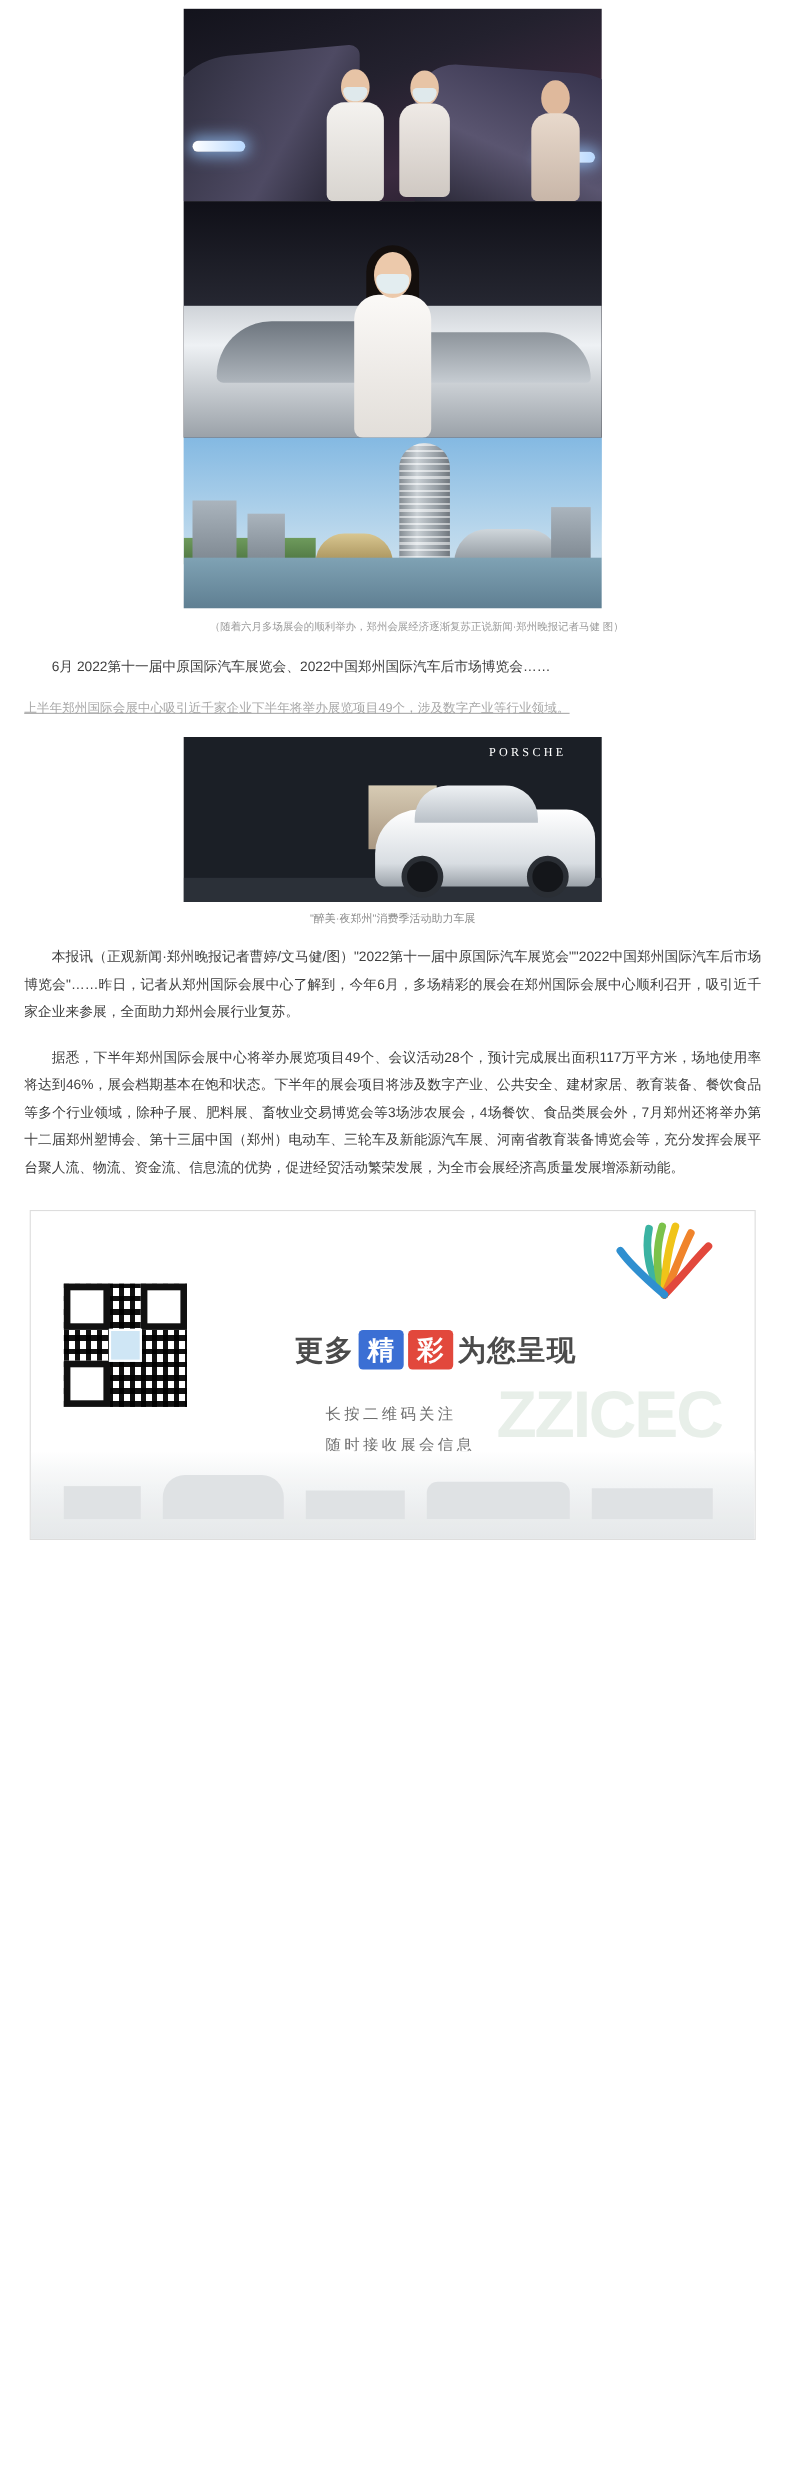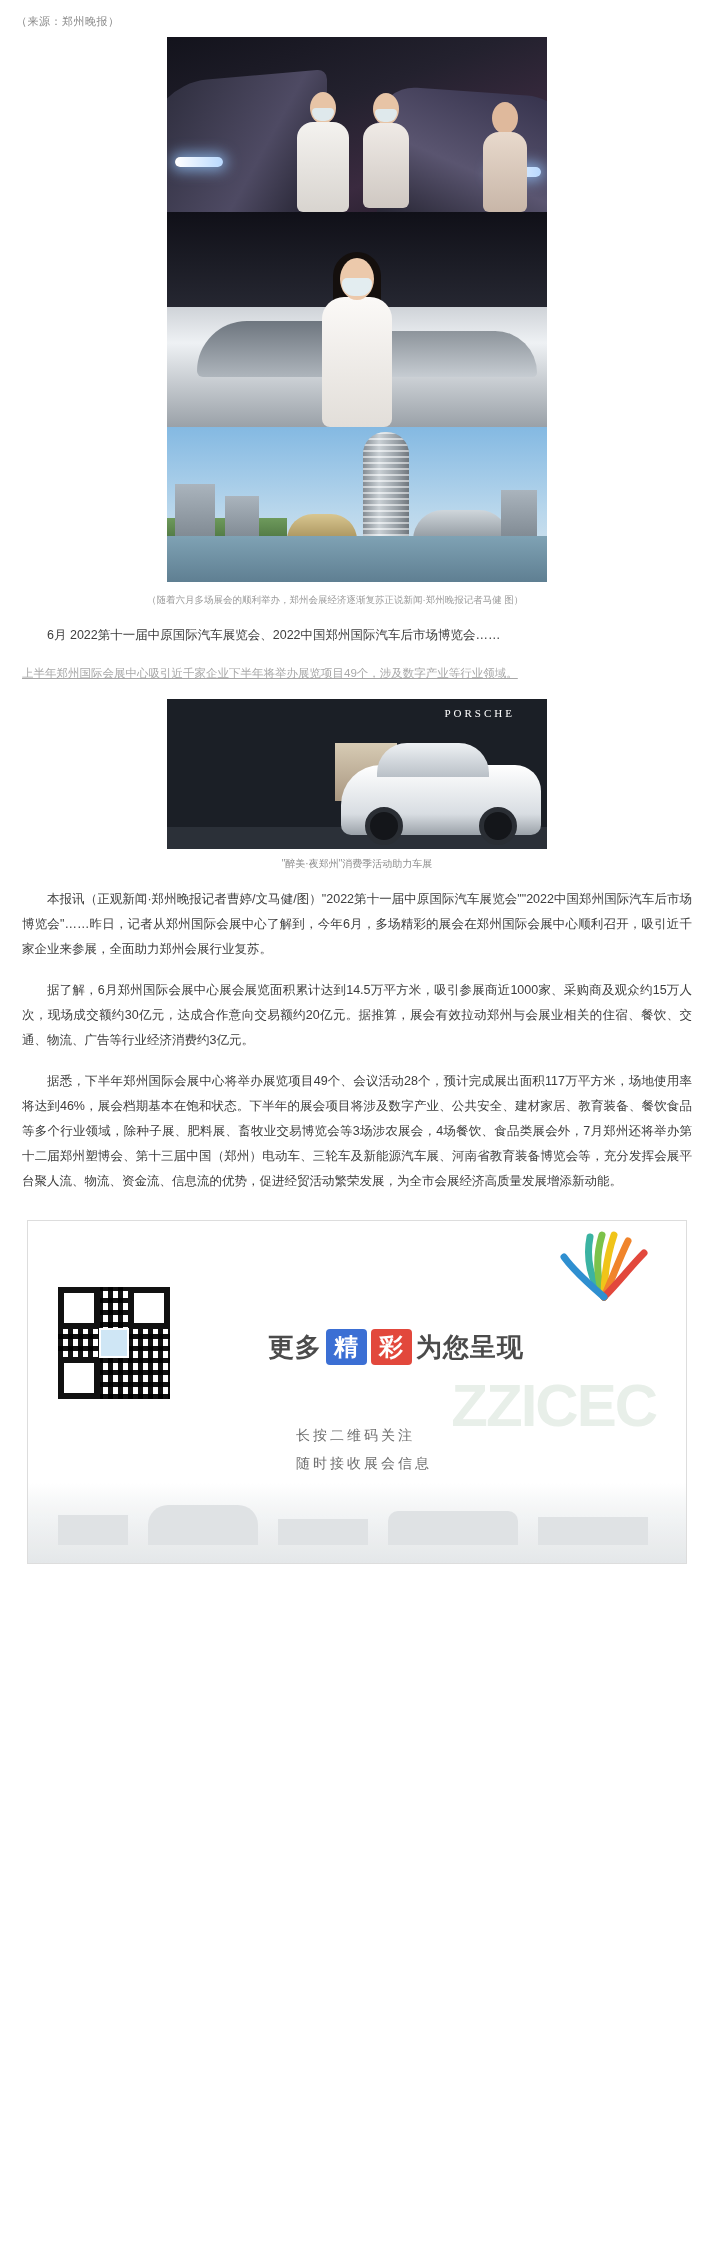--- a/index.html
+++ b/index.html
@@ -135,21 +135,21 @@
     background: linear-gradient(180deg,#cfd6db,#8f979e); border-radius: 48px 48px 0 0;
   }
   .p3-green {
     position: absolute; left: 0; bottom: 40px; width: 120px; height: 24px;
     background: linear-gradient(180deg,#6e9a5c,#4c7340);
   }
 
   .caption {
     width: 420px;
     margin: 10px auto 0 auto;
-    text-align: left;
+    text-align: right;
     font-size: 9.5px;
     color: #9a9a9a;
     line-height: 1.6;
   }
   .caption-2 {
     width: 420px; margin: 8px auto 0 auto; text-align: center;
     font-size: 10px; color: #8d8d8d;
   }
 
   p.body {
@@ -212,21 +212,21 @@
     position: absolute; left: 168px; top: 44px; width: 62px; height: 58px;
     background: linear-gradient(180deg,#d7cbb4,#a99781);
   }
   .expo-floor {
     position: absolute; left:0; right:0; bottom: 0; height: 22px; background: #2b3038;
   }
 
   
   .promo {
     width: 660px; margin: 26px auto 0 auto; position: relative;
-    border: 1px solid #dddddd; background: #ffffff; height: 344px;
+    border: 1px solid #dddddd; background: #ffffff; height: 300px;
     box-sizing: border-box; overflow: hidden;
   }
   .promo-rays {
     position: absolute; right: 34px; top: 10px; width: 96px; height: 70px;
   }
   .promo-qr {
     position: absolute; left: 26px; top: 62px; width: 120px; height: 120px;
     background: #ffffff; padding: 4px; box-sizing: border-box;
   }
   .qr-grid {
@@ -253,21 +253,21 @@
     font-size: 26px; font-weight: bold; color: #4b4b4b; letter-spacing: 1px;
     display: flex; align-items: center; gap: 4px;
   }
   .hl-box {
     display: inline-block; color: #ffffff; font-size: 24px; padding: 2px 8px;
     border-radius: 4px; font-weight: bold;
   }
   .hl-box.blue { background: #3b6fd4; }
   .hl-box.red { background: #e2483c; }
   .promo-line1, .promo-line2 {
-    position: absolute; left: 268px; font-size: 14px; color: #6f6f6f; letter-spacing: 3px; margin-top: 30px;
+    position: absolute; left: 268px; font-size: 14px; color: #6f6f6f; letter-spacing: 3px;
   }
   .promo-line1 { top: 176px; }
   .promo-line2 { top: 204px; }
   .promo-watermark {
     position: absolute; right: 30px; top: 150px; font-size: 60px; color: #e8efe9;
     font-weight: bold; font-family: "Liberation Sans", sans-serif; letter-spacing: -2px;
   }
   .promo-skyline {
     position: absolute; left: 0; right: 0; bottom: 0; height: 80px;
     background: linear-gradient(180deg,#ffffff 0%, #f1f3f4 40%, #e2e5e7 100%);
@@ -285,21 +285,20 @@
   .wechat-dot:after {
     content:""; position:absolute; left: 5px; bottom: -3px; width: 0; height: 0;
     border-left: 4px solid transparent; border-top: 5px solid #9bbf4a;
   }
 </style>
 </head>
 <body>
 
 <div class="page">
 
-  <div class="source-line">（来源：郑州晚报）</div>
 
   <div class="photo-stack">
 
     <div class="photo photo-1">
       <div class="car-body-left"></div>
       <div class="car-body-right"></div>
       <div class="headlight" style="left:8px; top:120px;"></div>
       <div class="headlight" style="right:6px; top:130px;"></div>
       <div class="model m1">
         <div class="head">
@@ -360,21 +359,20 @@
     <div class="expo-logo">PORSCHE</div>
     <div class="expo-car">
       <div class="expo-wheel" style="left:24px;"></div>
       <div class="expo-wheel" style="right:24px;"></div>
     </div>
   </div>
 
   <div class="caption-2">"醉美·夜郑州"消费季活动助力车展</div>
 
   <p class="body">本报讯（正观新闻·郑州晚报记者曹婷/文马健/图）"2022第十一届中原国际汽车展览会""2022中国郑州国际汽车后市场博览会"……昨日，记者从郑州国际会展中心了解到，今年6月，多场精彩的展会在郑州国际会展中心顺利召开，吸引近千家企业来参展，全面助力郑州会展行业复苏。</p>
-  <p class="body">据了解，6月郑州国际会展中心展会展览面积累计达到14.5万平方米，吸引参展商近1000家、采购商及观众约15万人次，现场成交额约30亿元，达成合作意向交易额约20亿元。据推算，展会有效拉动郑州与会展业相关的住宿、餐饮、交通、物流、广告等行业经济消费约3亿元。</p>
   <p class="body">据悉，下半年郑州国际会展中心将举办展览项目49个、会议活动28个，预计完成展出面积117万平方米，场地使用率将达到46%，展会档期基本在饱和状态。下半年的展会项目将涉及数字产业、公共安全、建材家居、教育装备、餐饮食品等多个行业领域，除种子展、肥料展、畜牧业交易博览会等3场涉农展会，4场餐饮、食品类展会外，7月郑州还将举办第十二届郑州塑博会、第十三届中国（郑州）电动车、三轮车及新能源汽车展、河南省教育装备博览会等，充分发挥会展平台聚人流、物流、资金流、信息流的优势，促进经贸活动繁荣发展，为全市会展经济高质量发展增添新动能。</p>
 
   <div class="promo">
     <svg class="promo-rays" viewBox="0 0 96 70">
       <g>
         <path d="M48 66 C34 50, 30 26, 34 6" stroke="#3bb3a2" stroke-width="7" fill="none" stroke-linecap="round"></path>
         <path d="M48 66 C40 48, 40 24, 46 4" stroke="#7cc24a" stroke-width="7" fill="none" stroke-linecap="round"></path>
         <path d="M48 66 C48 46, 52 22, 58 4" stroke="#f0c419" stroke-width="7" fill="none" stroke-linecap="round"></path>
         <path d="M48 66 C56 48, 64 26, 72 10" stroke="#f0842b" stroke-width="7" fill="none" stroke-linecap="round"></path>
         <path d="M48 66 C62 52, 76 34, 88 22" stroke="#e2483c" stroke-width="7" fill="none" stroke-linecap="round"></path>

